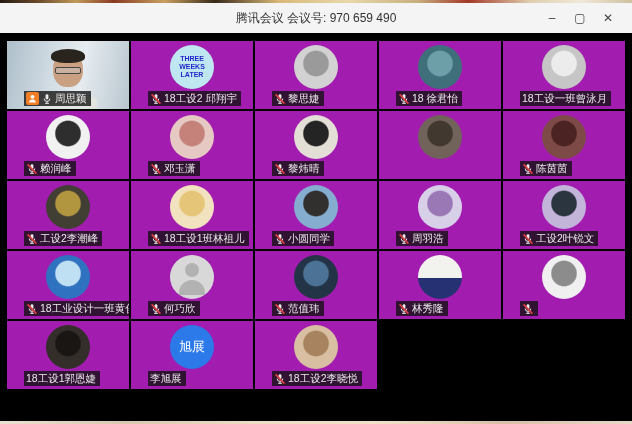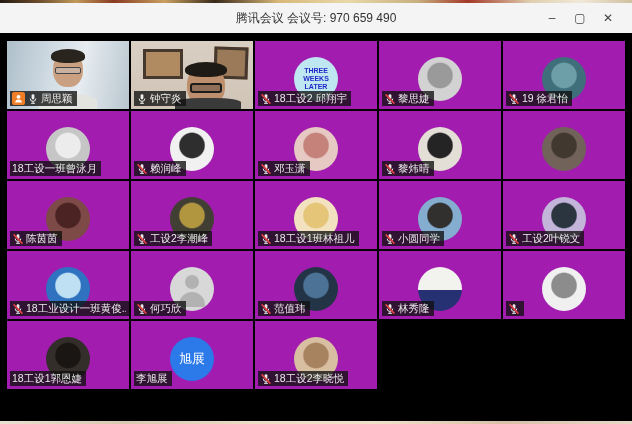--- a/index.html
+++ b/index.html
@@ -11,27 +11,27 @@
     background:linear-gradient(90deg,#e8e0d0,#d8c8b0 20%,#ecdcc4 40%,#f0e0c8 60%,#d8c0a8 80%,#e8d8c8);}
   .titlebar{height:30px;background:#f4f4f4;display:flex;align-items:center;justify-content:center;
     position:relative;border-bottom:1px solid #e0e0e0;}
   .title{font-size:12px;color:#333;}
   .controls{position:absolute;right:10px;top:0;height:30px;display:flex;align-items:center;gap:0;}
   .ctrl{width:28px;height:30px;display:flex;align-items:center;justify-content:center;
     font-size:12px;color:#444;cursor:default;}
   .content{position:absolute;top:33px;left:0;right:0;bottom:3px;background:#000;}
   .grid{display:grid;grid-template-columns:repeat(5,1fr);grid-auto-rows:68px;gap:2px;padding:8px 7px 0 7px;}
   .tile{position:relative;background:#a21caf;overflow:hidden;}
-  .avatar{position:absolute;left:50%;top:16px;transform:translateX(-50%);width:44px;height:44px;border-radius:50%;}
+  .avatar{position:absolute;left:50%;top:4px;transform:translateX(-50%);width:44px;height:44px;border-radius:50%;}
   .avatar-text{width:100%;height:100%;display:flex;align-items:center;justify-content:center;
     text-align:center;font-weight:bold;font-size:7px;line-height:1.15;white-space:pre-line;}
   .avatar-text.big{font-size:13px;font-weight:normal;}
   .p-head{position:absolute;top:8px;left:15px;width:14px;height:14px;border-radius:50%;}
   .p-body{position:absolute;top:25px;left:9px;width:26px;height:15px;border-radius:13px 13px 0 0;}
-  .name-bar{position:absolute;left:3px;bottom:3px;display:inline-flex;align-items:center;gap:2px;
+  .name-bar{position:absolute;left:17px;bottom:3px;display:inline-flex;align-items:center;gap:2px;
     background:rgba(16,16,16,.78);color:#ececec;font-size:10.5px;line-height:15px;height:15px;
     padding:0 4px 0 2px;max-width:calc(100% - 8px);overflow:hidden;white-space:nowrap;}
   .pname{overflow:hidden;}
   .host-badge{flex:0 0 auto;width:13px;height:13px;background:#f07e26;border-radius:2px;
     display:flex;align-items:center;justify-content:center;}
   .mic{flex:0 0 auto;width:12px;height:12px;display:flex;align-items:center;justify-content:center;}
   
   .video-a{background:linear-gradient(100deg,#aebfca 0%,#cfdae2 35%,#e6ecf0 60%,#b9c6cf 100%);}
   .video-a .head{position:absolute;left:46px;top:12px;width:30px;height:34px;background:#c9a081;border-radius:46%;}
   .video-a .head::before{content:'';position:absolute;top:-4px;left:-2px;right:-2px;height:14px;
@@ -83,37 +83,20 @@
               <svg width="12" height="12" viewBox="0 0 12 12">
                 <rect x="4.6" y="1.2" width="2.8" height="5.2" rx="1.4" fill="#ededed"></rect>
                 <path d="M3.2 5.6a2.8 2.8 0 0 0 5.6 0" fill="none" stroke="#ededed" stroke-width="1"></path>
                 <line x1="6" y1="8.6" x2="6" y2="10.3" stroke="#ededed" stroke-width="1"></line>
                 <line x1="4.1" y1="10.3" x2="7.9" y2="10.3" stroke="#ededed" stroke-width="1"></line>
               </svg>
             </span>
             <span class="pname">周思颖</span>
           </div>
         </div>
-        <div class="tile video-b">
-          <div class="f1"></div>
-          <div class="f2"></div>
-          <div class="head"></div>
-          <div class="shoulders"></div>
-          <div class="name-bar">
-            <span class="mic">
-              <svg width="12" height="12" viewBox="0 0 12 12">
-                <rect x="4.6" y="1.2" width="2.8" height="5.2" rx="1.4" fill="#ededed"></rect>
-                <path d="M3.2 5.6a2.8 2.8 0 0 0 5.6 0" fill="none" stroke="#ededed" stroke-width="1"></path>
-                <line x1="6" y1="8.6" x2="6" y2="10.3" stroke="#ededed" stroke-width="1"></line>
-                <line x1="4.1" y1="10.3" x2="7.9" y2="10.3" stroke="#ededed" stroke-width="1"></line>
-              </svg>
-            </span>
-            <span class="pname">钟守炎</span>
-          </div>
-        </div>
         <div class="tile">
           <div class="avatar" style="background: rgb(191, 231, 242);">
             <div class="avatar-text" style="color: rgb(35, 38, 200);">THREE
 WEEKS
 LATER</div>
           </div>
           <div class="name-bar">
             <span class="mic">
               <svg width="12" height="12" viewBox="0 0 12 12">
                 <rect x="4.6" y="1.2" width="2.8" height="5.2" rx="1.4" fill="#ededed"></rect>
@@ -146,21 +129,21 @@
           <div class="name-bar">
             <span class="mic">
               <svg width="12" height="12" viewBox="0 0 12 12">
                 <rect x="4.6" y="1.2" width="2.8" height="5.2" rx="1.4" fill="#ededed"></rect>
                 <path d="M3.2 5.6a2.8 2.8 0 0 0 5.6 0" fill="none" stroke="#ededed" stroke-width="1"></path>
                 <line x1="6" y1="8.6" x2="6" y2="10.3" stroke="#ededed" stroke-width="1"></line>
                 <line x1="4.1" y1="10.3" x2="7.9" y2="10.3" stroke="#ededed" stroke-width="1"></line>
                 <line x1="1.6" y1="1.4" x2="10.4" y2="10.6" stroke="#e04040" stroke-width="1.6"></line>
               </svg>
             </span>
-            <span class="pname">19 徐君怡</span>
+            <span class="pname">18 徐君怡</span>
           </div>
         </div>
         <div class="tile">
           <div class="avatar" style="background: radial-gradient(circle at 50% 42%, rgb(236, 236, 236) 0px, rgb(236, 236, 236) 36%, rgb(198, 198, 198) 40%);"></div>
           <div class="name-bar">
             <span class="pname">18工设一班曾泳月</span>
           </div>
         </div>
         <div class="tile">
           <div class="avatar" style="background: radial-gradient(circle at 50% 42%, rgb(46, 46, 46) 0px, rgb(46, 46, 46) 36%, rgb(241, 241, 241) 40%);"></div>
@@ -261,20 +244,35 @@
             <span class="mic">
               <svg width="12" height="12" viewBox="0 0 12 12">
                 <rect x="4.6" y="1.2" width="2.8" height="5.2" rx="1.4" fill="#ededed"></rect>
                 <path d="M3.2 5.6a2.8 2.8 0 0 0 5.6 0" fill="none" stroke="#ededed" stroke-width="1"></path>
                 <line x1="6" y1="8.6" x2="6" y2="10.3" stroke="#ededed" stroke-width="1"></line>
                 <line x1="4.1" y1="10.3" x2="7.9" y2="10.3" stroke="#ededed" stroke-width="1"></line>
                 <line x1="1.6" y1="1.4" x2="10.4" y2="10.6" stroke="#e04040" stroke-width="1.6"></line>
               </svg>
             </span>
             <span class="pname">小圆同学</span>
+          </div>
+        </div>
+        <div class="tile">
+          <div class="avatar" style="background: radial-gradient(circle at 50% 42%, rgb(154, 119, 181) 0px, rgb(154, 119, 181) 36%, rgb(216, 207, 233) 40%);"></div>
+          <div class="name-bar">
+            <span class="mic">
+              <svg width="12" height="12" viewBox="0 0 12 12">
+                <rect x="4.6" y="1.2" width="2.8" height="5.2" rx="1.4" fill="#ededed"></rect>
+                <path d="M3.2 5.6a2.8 2.8 0 0 0 5.6 0" fill="none" stroke="#ededed" stroke-width="1"></path>
+                <line x1="6" y1="8.6" x2="6" y2="10.3" stroke="#ededed" stroke-width="1"></line>
+                <line x1="4.1" y1="10.3" x2="7.9" y2="10.3" stroke="#ededed" stroke-width="1"></line>
+                <line x1="1.6" y1="1.4" x2="10.4" y2="10.6" stroke="#e04040" stroke-width="1.6"></line>
+              </svg>
+            </span>
+            <span class="pname">周羽浩</span>
           </div>
         </div>
         <div class="tile">
           <div class="avatar" style="background: radial-gradient(circle at 50% 42%, rgb(43, 53, 64) 0px, rgb(43, 53, 64) 36%, rgb(195, 181, 218) 40%);"></div>
           <div class="name-bar">
             <span class="mic">
               <svg width="12" height="12" viewBox="0 0 12 12">
                 <rect x="4.6" y="1.2" width="2.8" height="5.2" rx="1.4" fill="#ededed"></rect>
                 <path d="M3.2 5.6a2.8 2.8 0 0 0 5.6 0" fill="none" stroke="#ededed" stroke-width="1"></path>
                 <line x1="6" y1="8.6" x2="6" y2="10.3" stroke="#ededed" stroke-width="1"></line>

